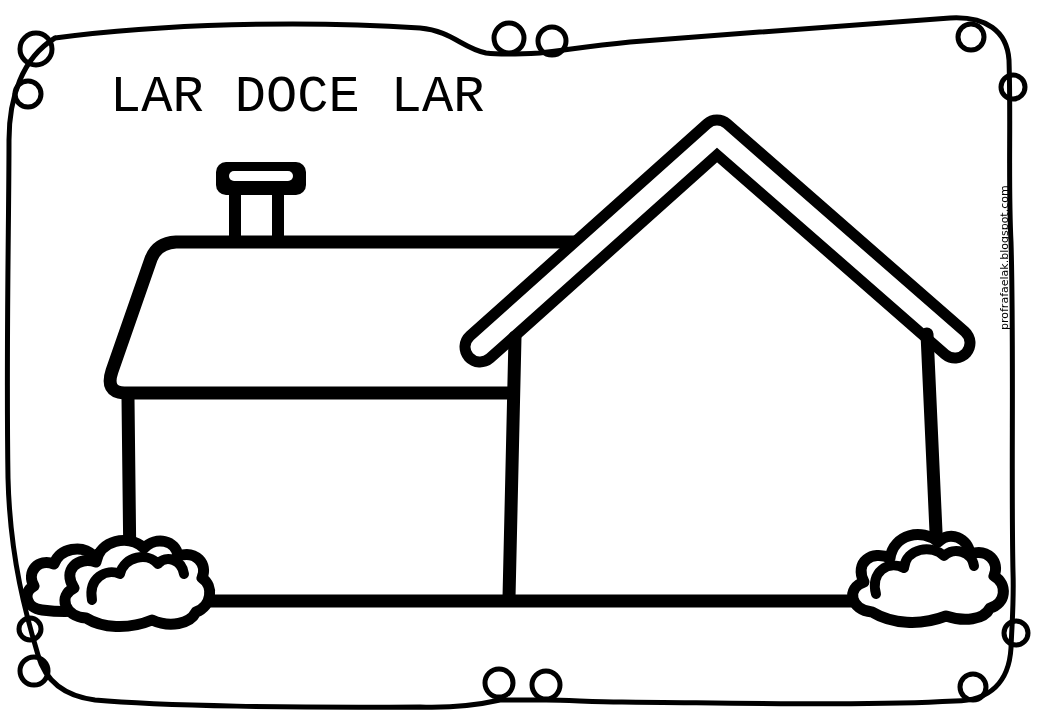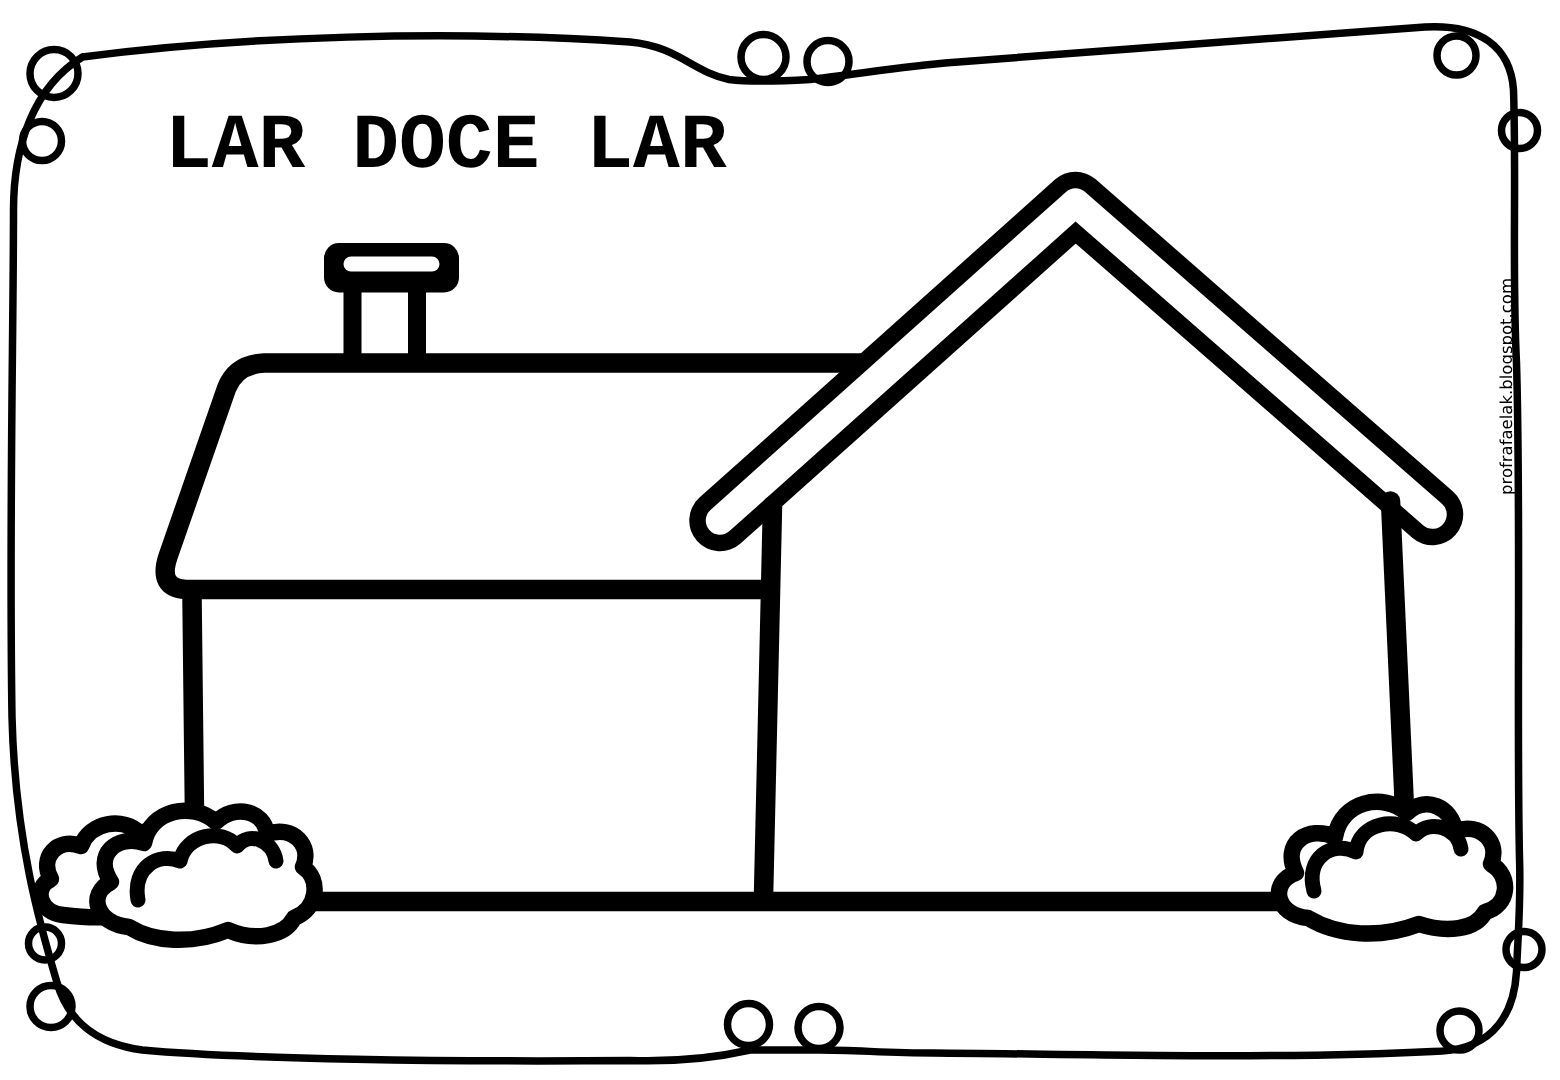--- a/index.html
+++ b/index.html
@@ -21,21 +21,21 @@
     top: 0;
     width: 1040px;
     height: 720px;
   }
   .title {
     position: absolute;
     left: 110px;
     top: 68px;
     width: 480px;
     font-family: "Liberation Mono", monospace;
-    font-weight: 700;
+    font-weight: 400;
     font-size: 52px;
     letter-spacing: 0px;
     color: #000000;
     white-space: nowrap;
     user-select: none;
   }
   .watermark {
     position: absolute;
     left: 998px;
     top: 330px;

